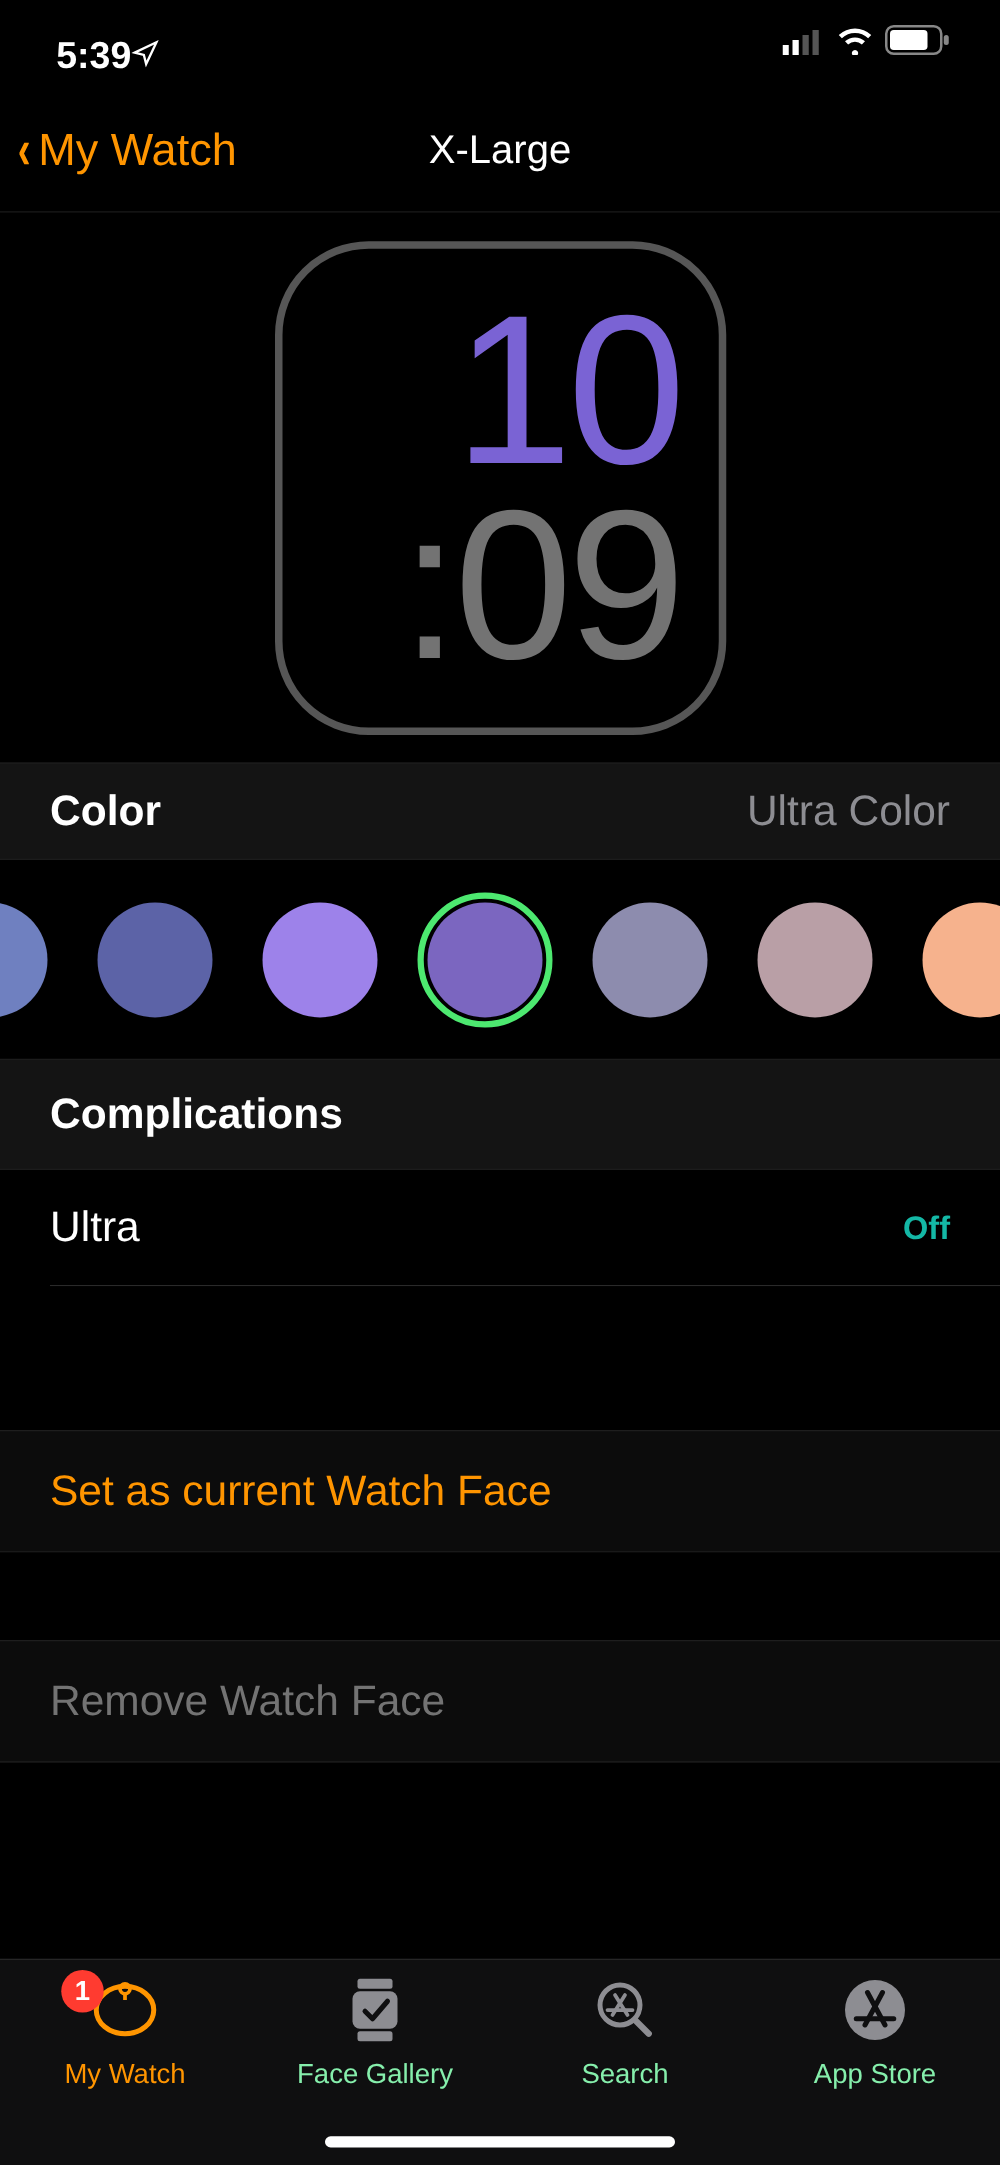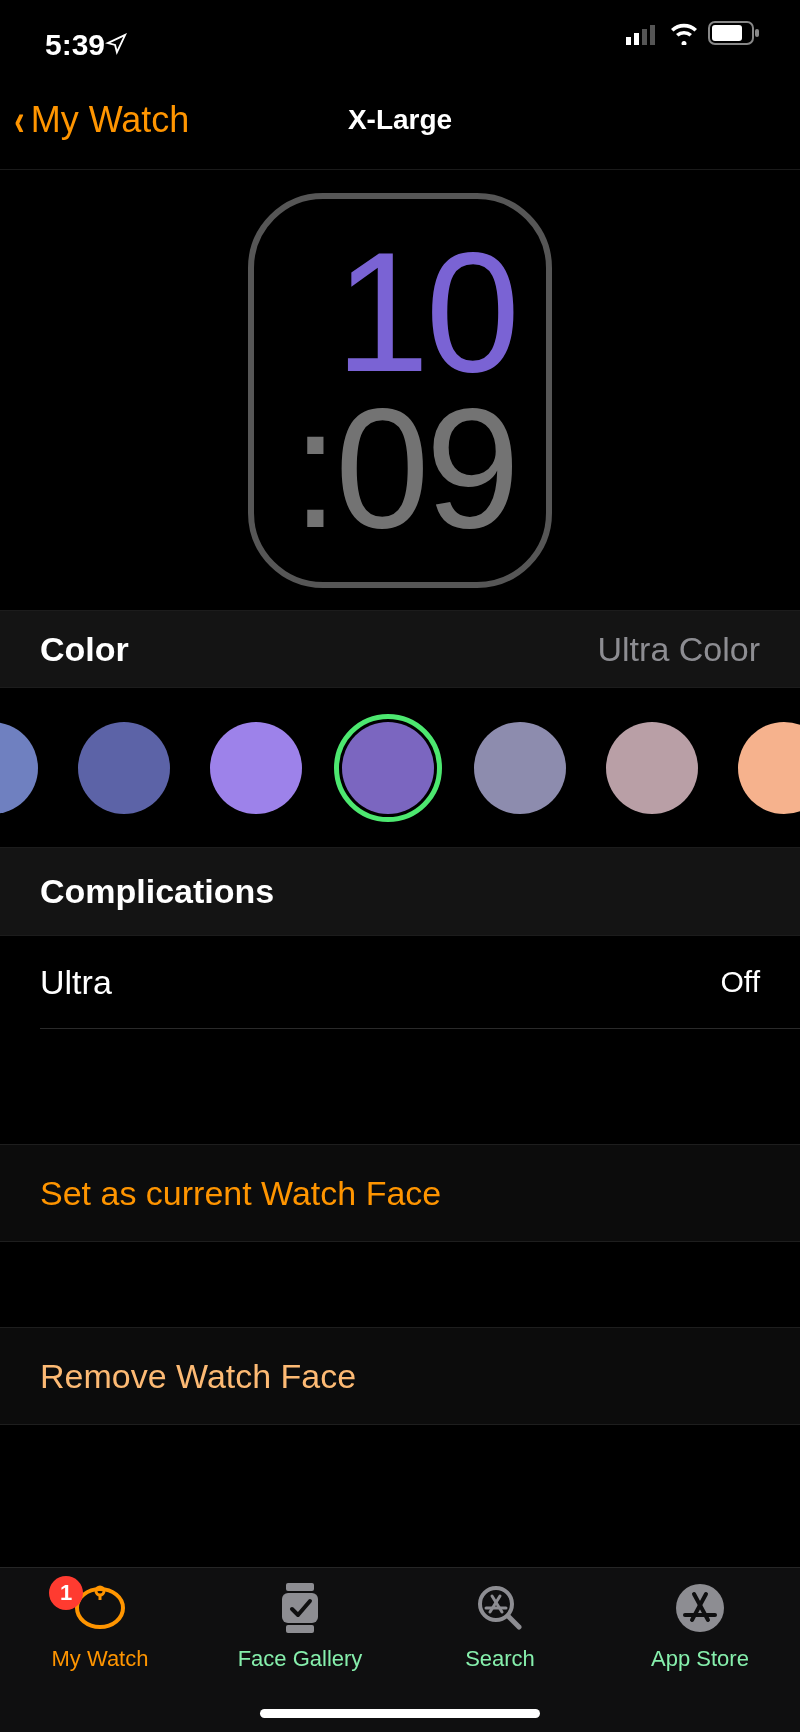--- a/index.html
+++ b/index.html
@@ -56,33 +56,33 @@
       gap: 4px;
     }
     .back-chevron {
       font-size: 44px;
       font-weight: 600;
       line-height: 1;
       transform: scaleX(0.7);
     }
     .nav-title {
       margin: 0 auto;
-      font-size: 28px;
-      font-weight: 700;
+      font-size: 32px;
+      font-weight: 400;
     }
     
     .watch-preview {
       height: 440px;
       display: flex;
       align-items: center;
       justify-content: center;
       background: #000;
     }
     .watch-case {
-      width: 304px;
+      width: 361px;
       height: 395px;
       border: 6px solid #565656;
       border-radius: 75px;
       display: flex;
       flex-direction: column;
       align-items: flex-end;
       justify-content: center;
       padding: 0 30px 0 0;
     }
     .watch-time-top {
@@ -176,23 +176,23 @@
     .list-row-divider {
       height: 1px;
       background: #2a2a2a;
       margin-left: 40px;
     }
     .list-row-left {
       font-size: 34px;
       font-weight: 400;
     }
     .list-row-right {
-      font-size: 30px;
-      font-weight: 400;
-      color: #ffffff;
+      font-size: 26px;
+      font-weight: 700;
+      color: #14b8a6;
     }
     
     .gap {
       background: #000;
     }
     
     .action-row {
       height: 98px;
       display: flex;
       align-items: center;
@@ -201,22 +201,21 @@
       font-weight: 400;
       background: #0c0c0c;
       border-top: 1px solid #1e1e1e;
       border-bottom: 1px solid #1e1e1e;
       text-align: center;
     }
     .action-orange {
       color: #ff9500;
     }
     .action-red {
-      color: #fdba74;
-      margin-top: 15px;
+      color: #737373;
     }
     
     .tab-bar {
       position: absolute;
       bottom: 0;
       left: 0;
       right: 0;
       height: 165px;
       background: #0f0f10;
       border-top: 1px solid #262626;

